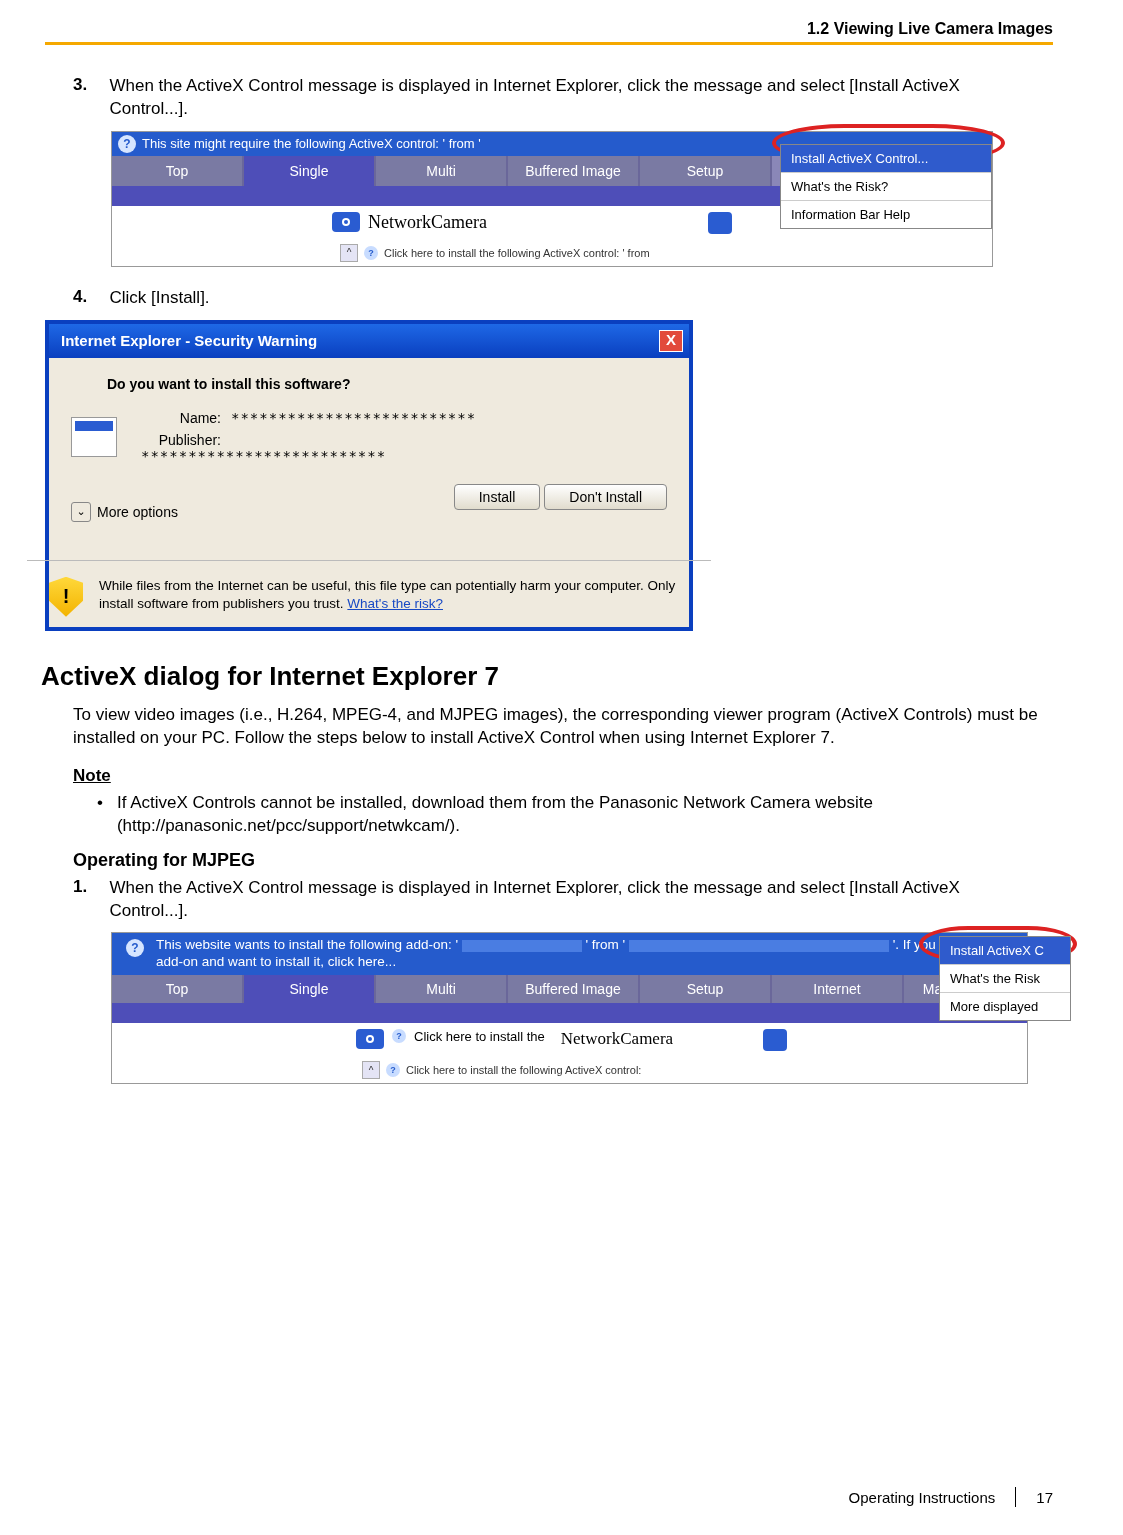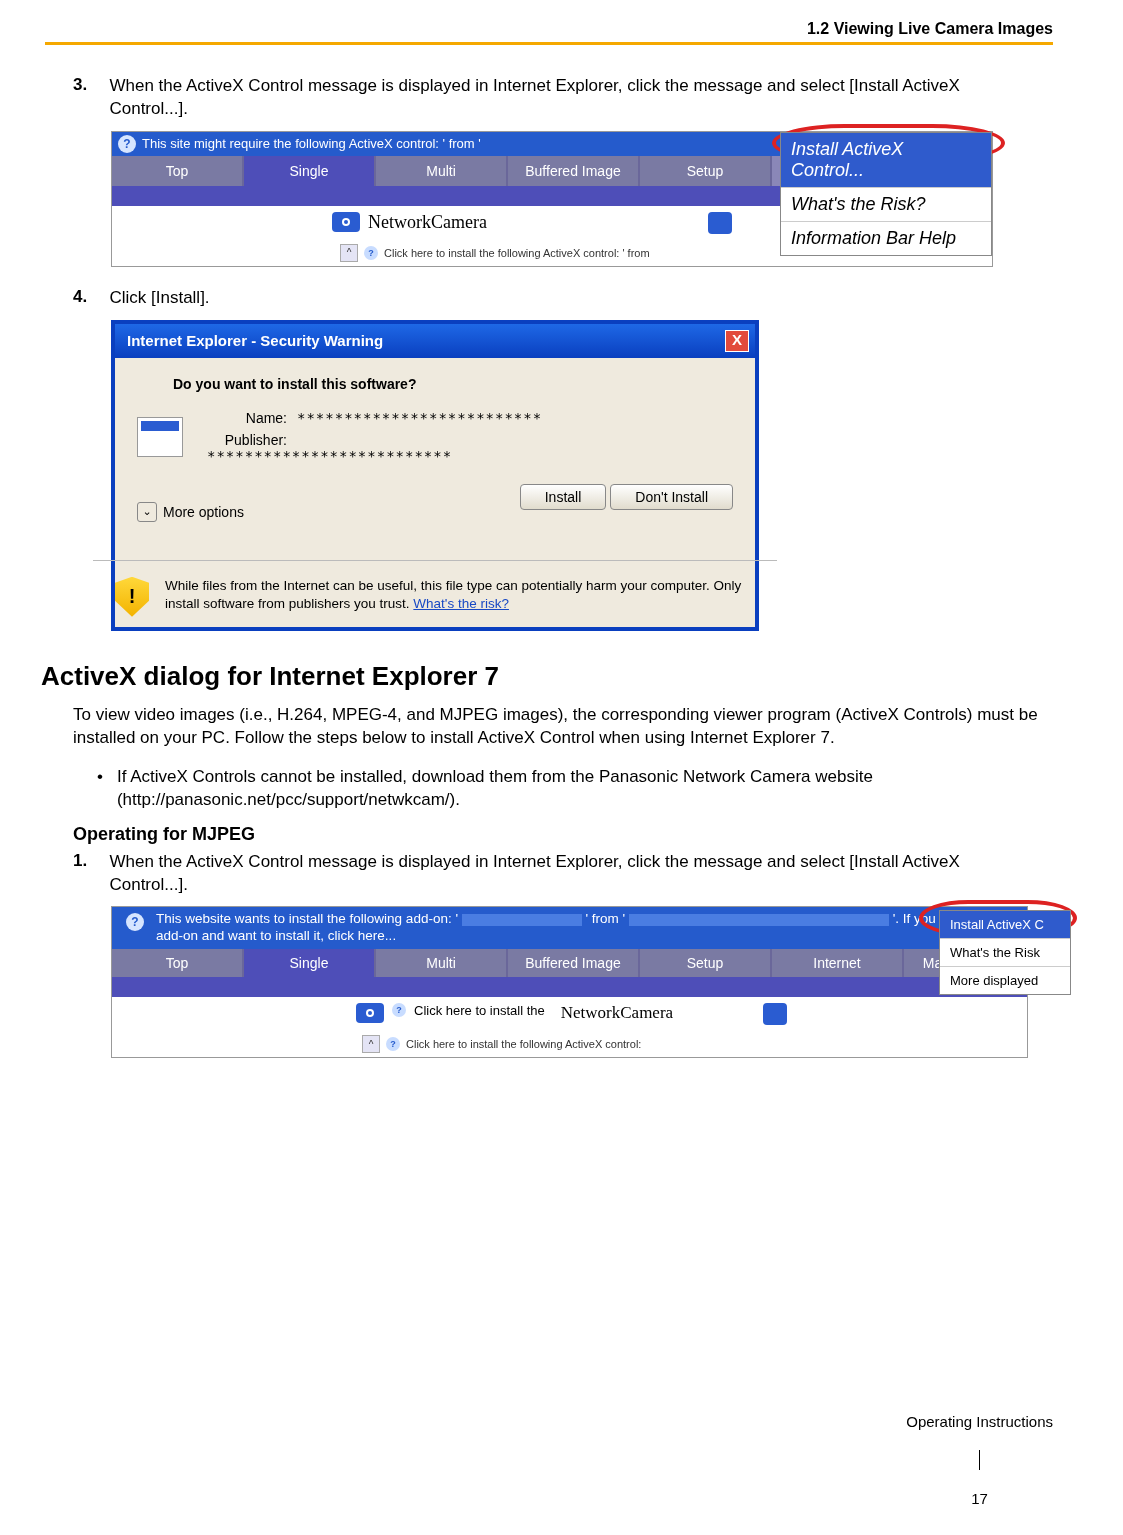--- a/index.html
+++ b/index.html
@@ -68,28 +68,27 @@
     border-radius: 50%;
     margin: 0 6px;
     display: flex; align-items: center; justify-content: center;
     color: #255bcc;
     font-weight: bold;
     font-size: 12px;
   }
   .ie-menu {
     position: absolute;
     right: 0;
-    top: 0;
+    top: 12px;
     width: 210px;
     background: #fff;
     border: 1px solid #888;
-    font-size: 18px;
+    font-size: 13px;
     color: #000;
     z-index: 5;
-    font-style: italic;
   }
   .ie-menu-item {
     padding: 6px 10px;
     border-bottom: 1px solid #ccc;
   }
   .ie-menu-item:last-child { border-bottom: none; }
   .ie-menu-item.hl {
     background: #2f5bcc;
     color: #fff;
     position: relative;
@@ -156,21 +155,20 @@
   }
   .mini-info {
     width: 14px; height: 14px; border-radius:50%;
     background:#c8dcff; color:#255bcc;
     display:flex;align-items:center;justify-content:center;
     font-size:9px; font-weight:bold;
   }
   
   .dlg {
     width: 640px;
-    margin-left: 66px;
     margin-top: 8px;
     margin-bottom: 30px;
     border: 4px solid #0a3fbf;
     background: #efeade;
     font-size: 14px;
   }
   .dlg-title {
     background: linear-gradient(#1e68e6,#0a3fbf);
     color: #fff;
     display: flex;
@@ -289,21 +287,20 @@
   .ie7-menu .ie-menu-item.hl { background:#2f5bcc;color:#ffffff;}
   
   .footer {
     position:absolute;
     bottom:28px;
     right:70px;
     font-size:15px;
     display:flex;
     align-items:center;
     gap:20px;
-    flex-direction:column;
   }
   .footer-sep { width:1px; height:20px; background:#000;}
 </style>
 </head>
 <body>
 
 <div class="page">
 
   <div class="header-title">1.2 Viewing Live Camera Images</div>
   <div class="header-rule"></div>
@@ -390,20 +387,21 @@
       <div class="dlg-warn-text">
         <span>While files from the Internet can be useful, this file type can potentially harm your computer. Only install software from publishers you trust. </span><a href="#">What's the risk?</a>
       </div>
     </div>
   </div>
 
   <div class="section-h">ActiveX dialog for Internet Explorer 7</div>
 
   <div class="body-p">To view video images (i.e., H.264, MPEG-4, and MJPEG images), the corresponding viewer program (ActiveX Controls) must be installed on your PC. Follow the steps below to install ActiveX Control when using Internet Explorer 7.</div>
 
+  <div class="note-label">Note</div>
   <div class="bullet-row">
     <span>•</span>
     <span>If ActiveX Controls cannot be installed, download them from the Panasonic Network Camera website (http://panasonic.net/pcc/support/netwkcam/).</span>
   </div>
 
   <div class="sub-h">Operating for MJPEG</div>
 
   <div class="step">
     <span class="step-num">1.</span>
     <span class="step-body">When the ActiveX Control message is displayed in Internet Explorer, click the message and select [Install ActiveX Control...].</span>

